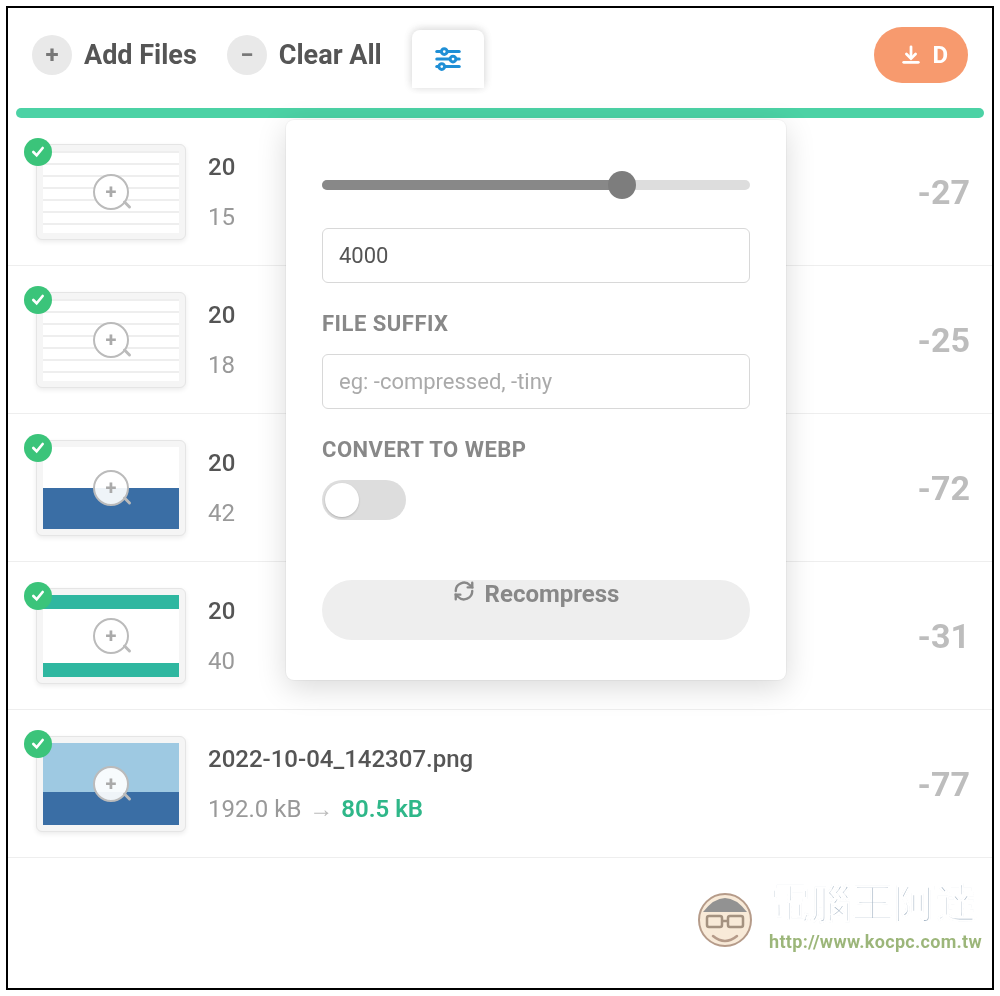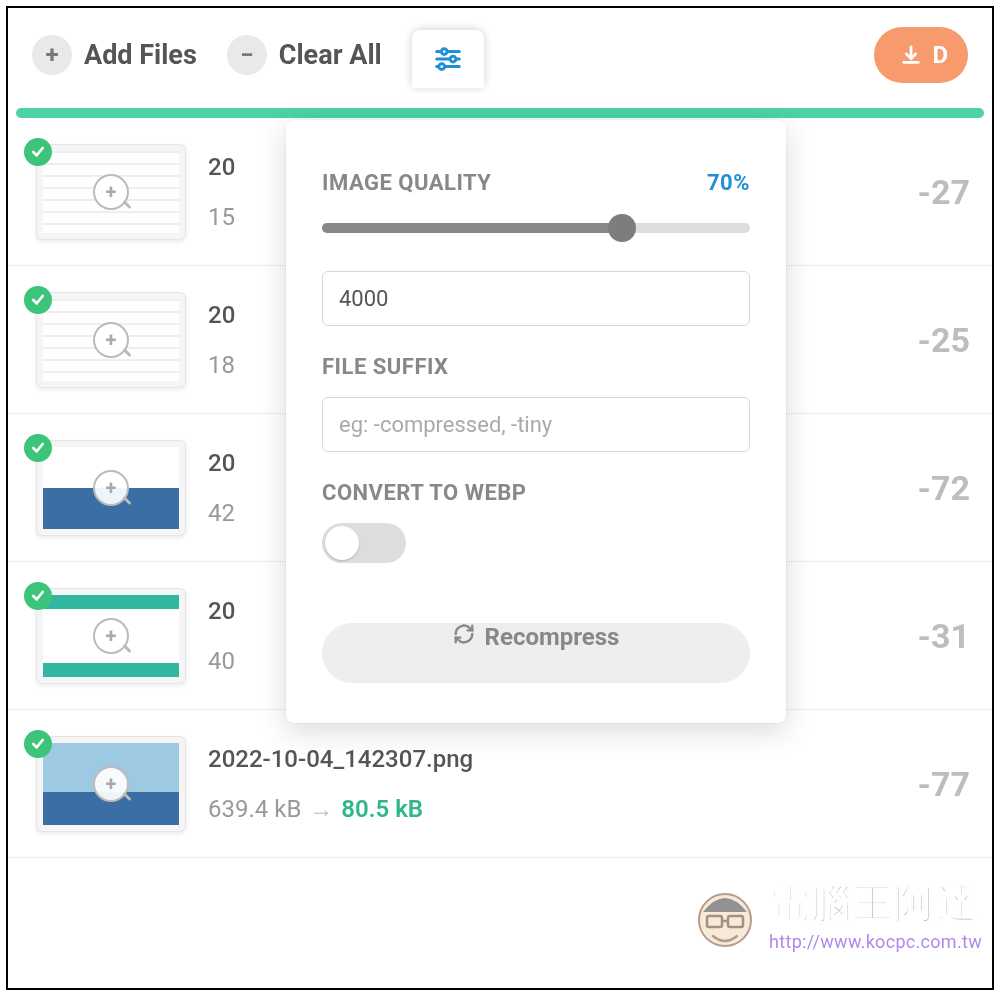--- a/index.html
+++ b/index.html
@@ -272,22 +272,22 @@
   }
   .wm-text .main {
     font-size: 40px;
     font-weight: 800;
     color: #4a6a8a;
     letter-spacing: 2px;
     -webkit-text-stroke: 1px #fff;
   }
   .wm-text .url {
     font-size: 18px;
-    font-weight: 400;
-    color: #6d28d9;
+    font-weight: 700;
+    color: #4d7c0f;
     letter-spacing: 0.3px;
   }
   .wm-face {
     width: 72px; height: 72px;
     position: relative;
   }
 </style>
 </head>
 <body>
 
@@ -427,21 +427,21 @@
         <div class="thumb">
           <div class="thumb-inner sky"></div>
           <div class="zoom">
               <span>+</span>
             </div>
         </div>
       </div>
       <div class="meta">
         <span class="filename">2022-10-04_142307.png</span>
         <span class="sizes">
-          <span>639.4 kB</span>
+          <span>192.0 kB</span>
           <span class="arrow-sep">→</span>
           <span class="size-new">80.5 kB</span>
         </span>
       </div>
       <div class="pct">-77</div>
     </div>
 
   </div>
 
   <div class="watermark">
@@ -455,24 +455,20 @@
         <path d="M24 58 Q36 68 48 58" fill="none" stroke="#7a4a2a" stroke-width="2.5" stroke-linecap="round"></path>
       </svg>
     </div>
     <div class="wm-text">
       <div class="main">電腦王阿達</div>
       <div class="url">http://www.kocpc.com.tw</div>
     </div>
   </div>
 
   <div class="popover">
-    <div class="pop-label">
-      <span>IMAGE QUALITY</span>
-      <span class="val">70%</span>
-    </div>
     <div class="slider">
       <div class="slider-track"></div>
       <div class="slider-fill" id="slider-fill" style="width: 70%;"></div>
       <div class="slider-thumb" id="slider-thumb" style="left: 70%;"></div>
     </div>
 
     <input class="pop-input" value="4000" style="">
 
     <div class="pop-label">FILE SUFFIX</div>
     <input class="pop-input" placeholder="eg: -compressed, -tiny" style="">

